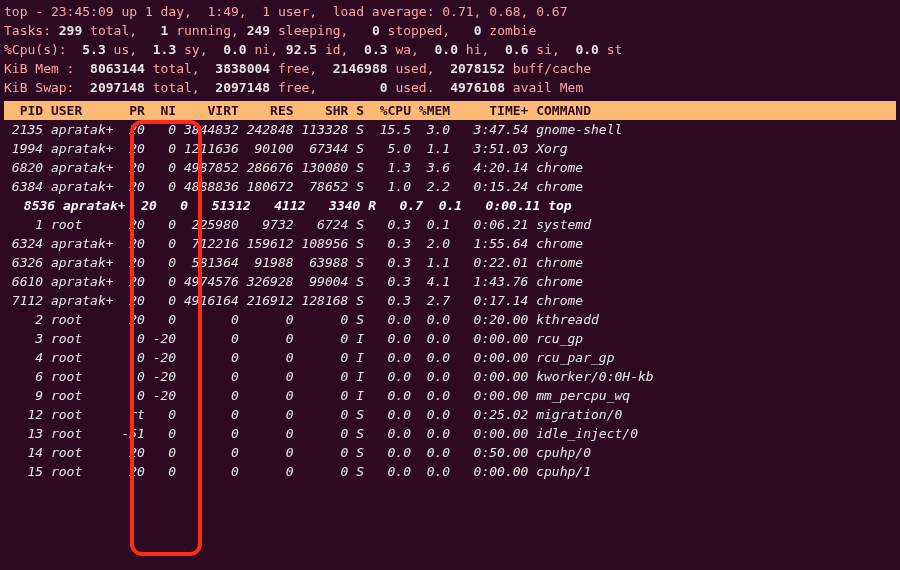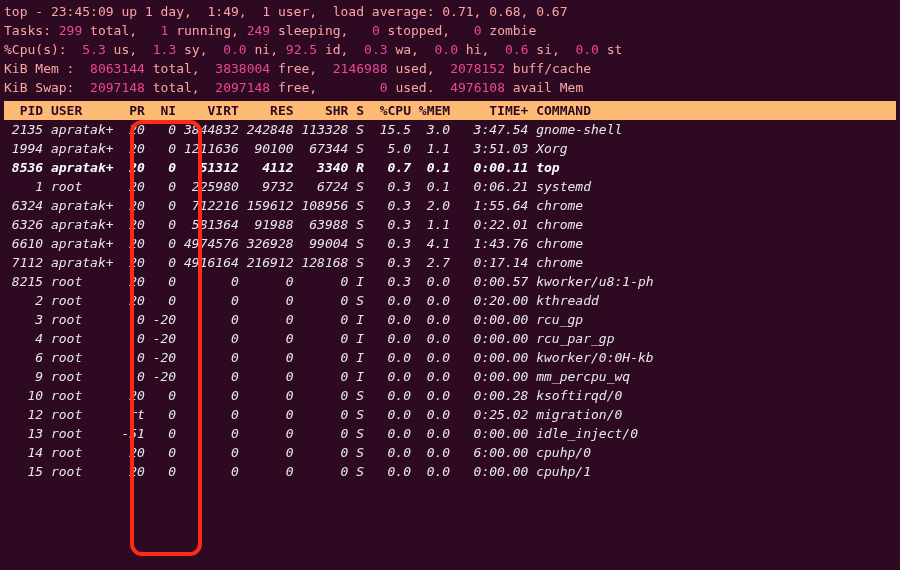--- a/index.html
+++ b/index.html
@@ -8,31 +8,31 @@
     color:#e8e8e8;
     font-family:"DejaVu Sans Mono","Courier New",monospace;
     font-size:13px;
     line-height:19px;
     width:900px;
     height:570px;
     overflow:hidden;
     padding:2px 4px;
   }
   .hdr{white-space:pre;}
-  .b{font-weight:normal;color:#ec4899;}
+  .b{font-weight:bold;color:#e5e5e5;}
   .d{color:#fca5a5;}
   .colhdr{
     background:#fdba74;
     color:#2d0922;
     font-weight:bold;
     white-space:pre;
     margin-top:4px;
   }
   .row{white-space:pre;font-style:italic;}
-  .row.b{font-weight:bold;color:#ffffff;}
+  .row.b{font-weight:bold;color:#ffffff;margin-left:12px;}
   .rows{position:relative;}
   .highlight-box{
     position:absolute;
     border:4px solid #ff2a1a;
     border-radius:12px;
     pointer-events:none;
   }
 </style>
 </head>
 <body>
@@ -46,32 +46,32 @@
 <div class="hdr"><span class="d">KiB Mem : </span><span class="b"> 8063144 </span><span class="d">total,  </span><span class="b">3838004 </span><span class="d">free,  </span><span class="b">2146988 </span><span class="d">used,  </span><span class="b">2078152 </span><span class="d">buff/cache</span></div>
 
 <div class="hdr"><span class="d">KiB Swap: </span><span class="b"> 2097148 </span><span class="d">total,  </span><span class="b">2097148 </span><span class="d">free,        </span><span class="b">0 </span><span class="d">used.  </span><span class="b">4976108 </span><span class="d">avail Mem</span></div>
 
 <div class="colhdr">  PID USER      PR  NI    VIRT    RES    SHR S  %CPU %MEM     TIME+ COMMAND                       </div>
 
 <div class="rows">
   <div id="rows-container">
       <div class="row"> 2135 apratak+  20   0 3844832 242848 113328 S  15.5  3.0   3:47.54 gnome-shell</div>
       <div class="row"> 1994 apratak+  20   0 1211636  90100  67344 S   5.0  1.1   3:51.03 Xorg</div>
+      <div class="row"> 6820 apratak+  20   0 4987852 286676 130080 S   1.3  3.6   4:20.14 chrome</div>
+      <div class="row"> 6384 apratak+  20   0 4888836 180672  78652 S   1.0  2.2   0:15.24 chrome</div>
       <div class="row b"> 8536 apratak+  20   0   51312   4112   3340 R   0.7  0.1   0:00.11 top</div>
       <div class="row">    1 root      20   0  225980   9732   6724 S   0.3  0.1   0:06.21 systemd</div>
       <div class="row"> 6324 apratak+  20   0  712216 159612 108956 S   0.3  2.0   1:55.64 chrome</div>
       <div class="row"> 6326 apratak+  20   0  581364  91988  63988 S   0.3  1.1   0:22.01 chrome</div>
       <div class="row"> 6610 apratak+  20   0 4974576 326928  99004 S   0.3  4.1   1:43.76 chrome</div>
       <div class="row"> 7112 apratak+  20   0 4916164 216912 128168 S   0.3  2.7   0:17.14 chrome</div>
-      <div class="row"> 8215 root      20   0       0      0      0 I   0.3  0.0   0:00.57 kworker/u8:1-ph</div>
       <div class="row">    2 root      20   0       0      0      0 S   0.0  0.0   0:20.00 kthreadd</div>
       <div class="row">    3 root       0 -20       0      0      0 I   0.0  0.0   0:00.00 rcu_gp</div>
       <div class="row">    4 root       0 -20       0      0      0 I   0.0  0.0   0:00.00 rcu_par_gp</div>
       <div class="row">    6 root       0 -20       0      0      0 I   0.0  0.0   0:00.00 kworker/0:0H-kb</div>
       <div class="row">    9 root       0 -20       0      0      0 I   0.0  0.0   0:00.00 mm_percpu_wq</div>
-      <div class="row">   10 root      20   0       0      0      0 S   0.0  0.0   0:00.28 ksoftirqd/0</div>
       <div class="row">   12 root      rt   0       0      0      0 S   0.0  0.0   0:25.02 migration/0</div>
       <div class="row">   13 root     -51   0       0      0      0 S   0.0  0.0   0:00.00 idle_inject/0</div>
-      <div class="row">   14 root      20   0       0      0      0 S   0.0  0.0   6:00.00 cpuhp/0</div>
+      <div class="row">   14 root      20   0       0      0      0 S   0.0  0.0   0:50.00 cpuhp/0</div>
       <div class="row">   15 root      20   0       0      0      0 S   0.0  0.0   0:00.00 cpuhp/1</div>
     </div>
   <div class="highlight-box" style="top:0px;left:126px;width:72px;height:436px;"></div>
 </div>
 
 </body></html>

